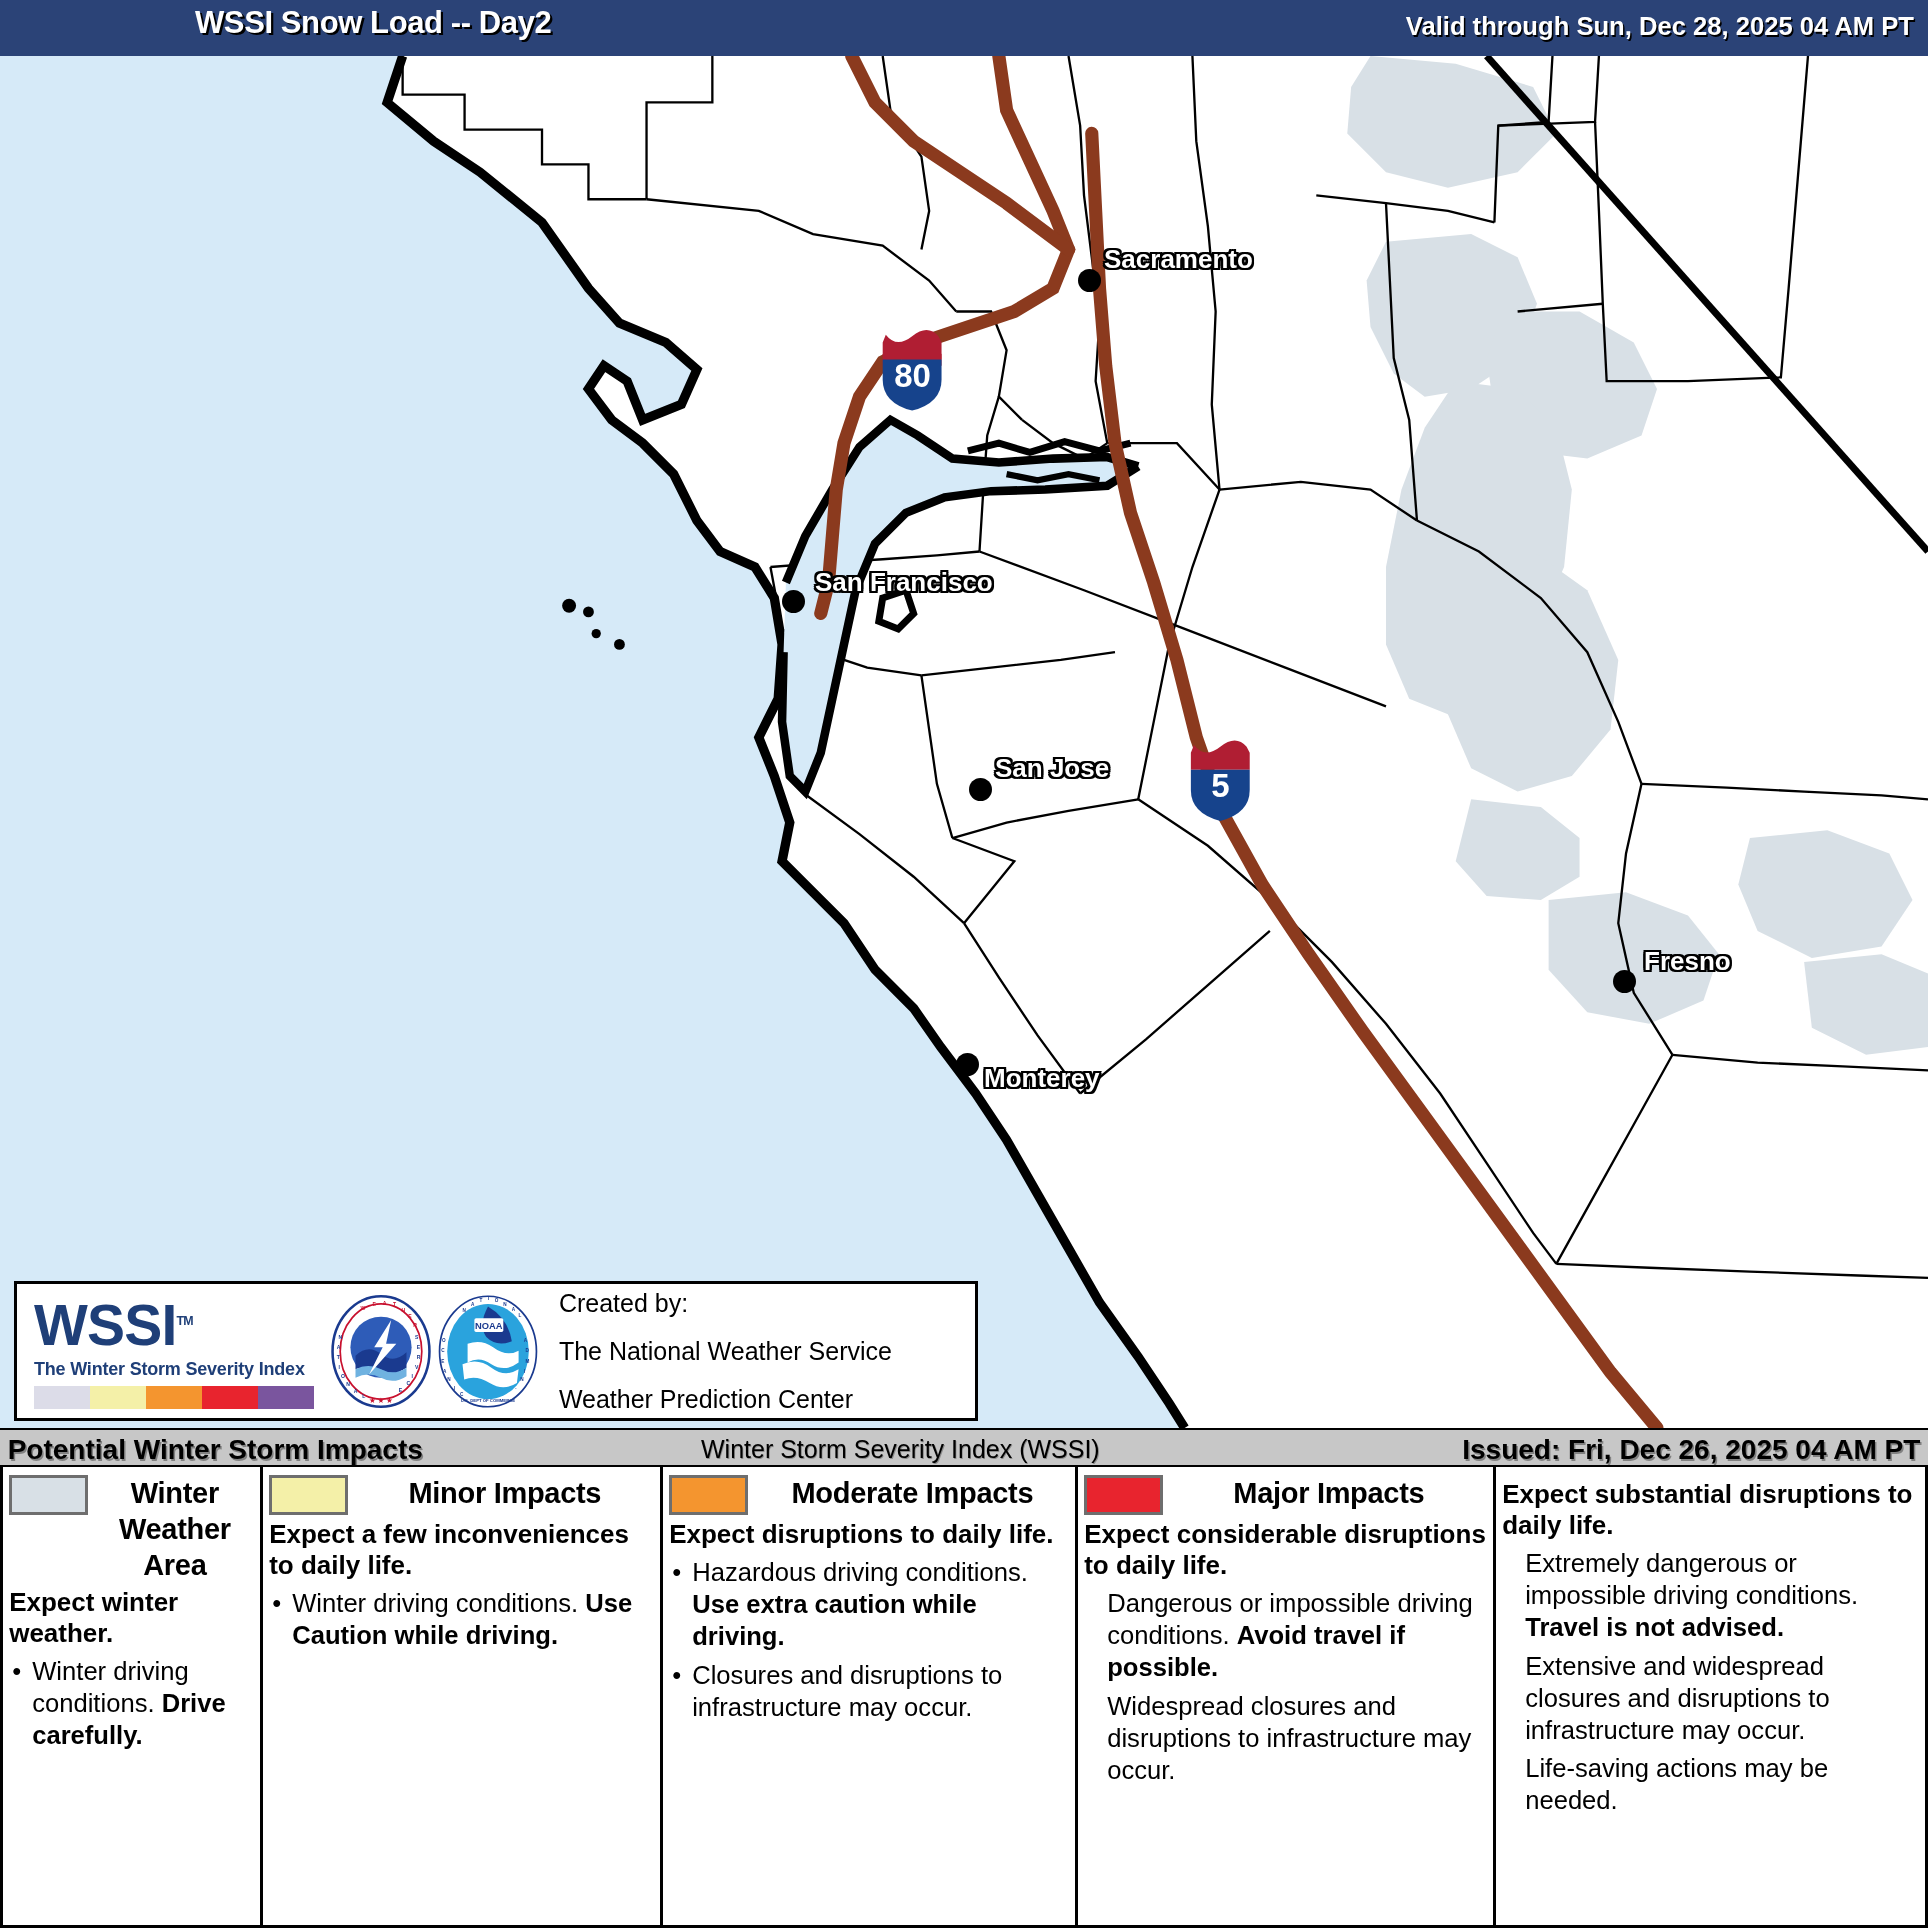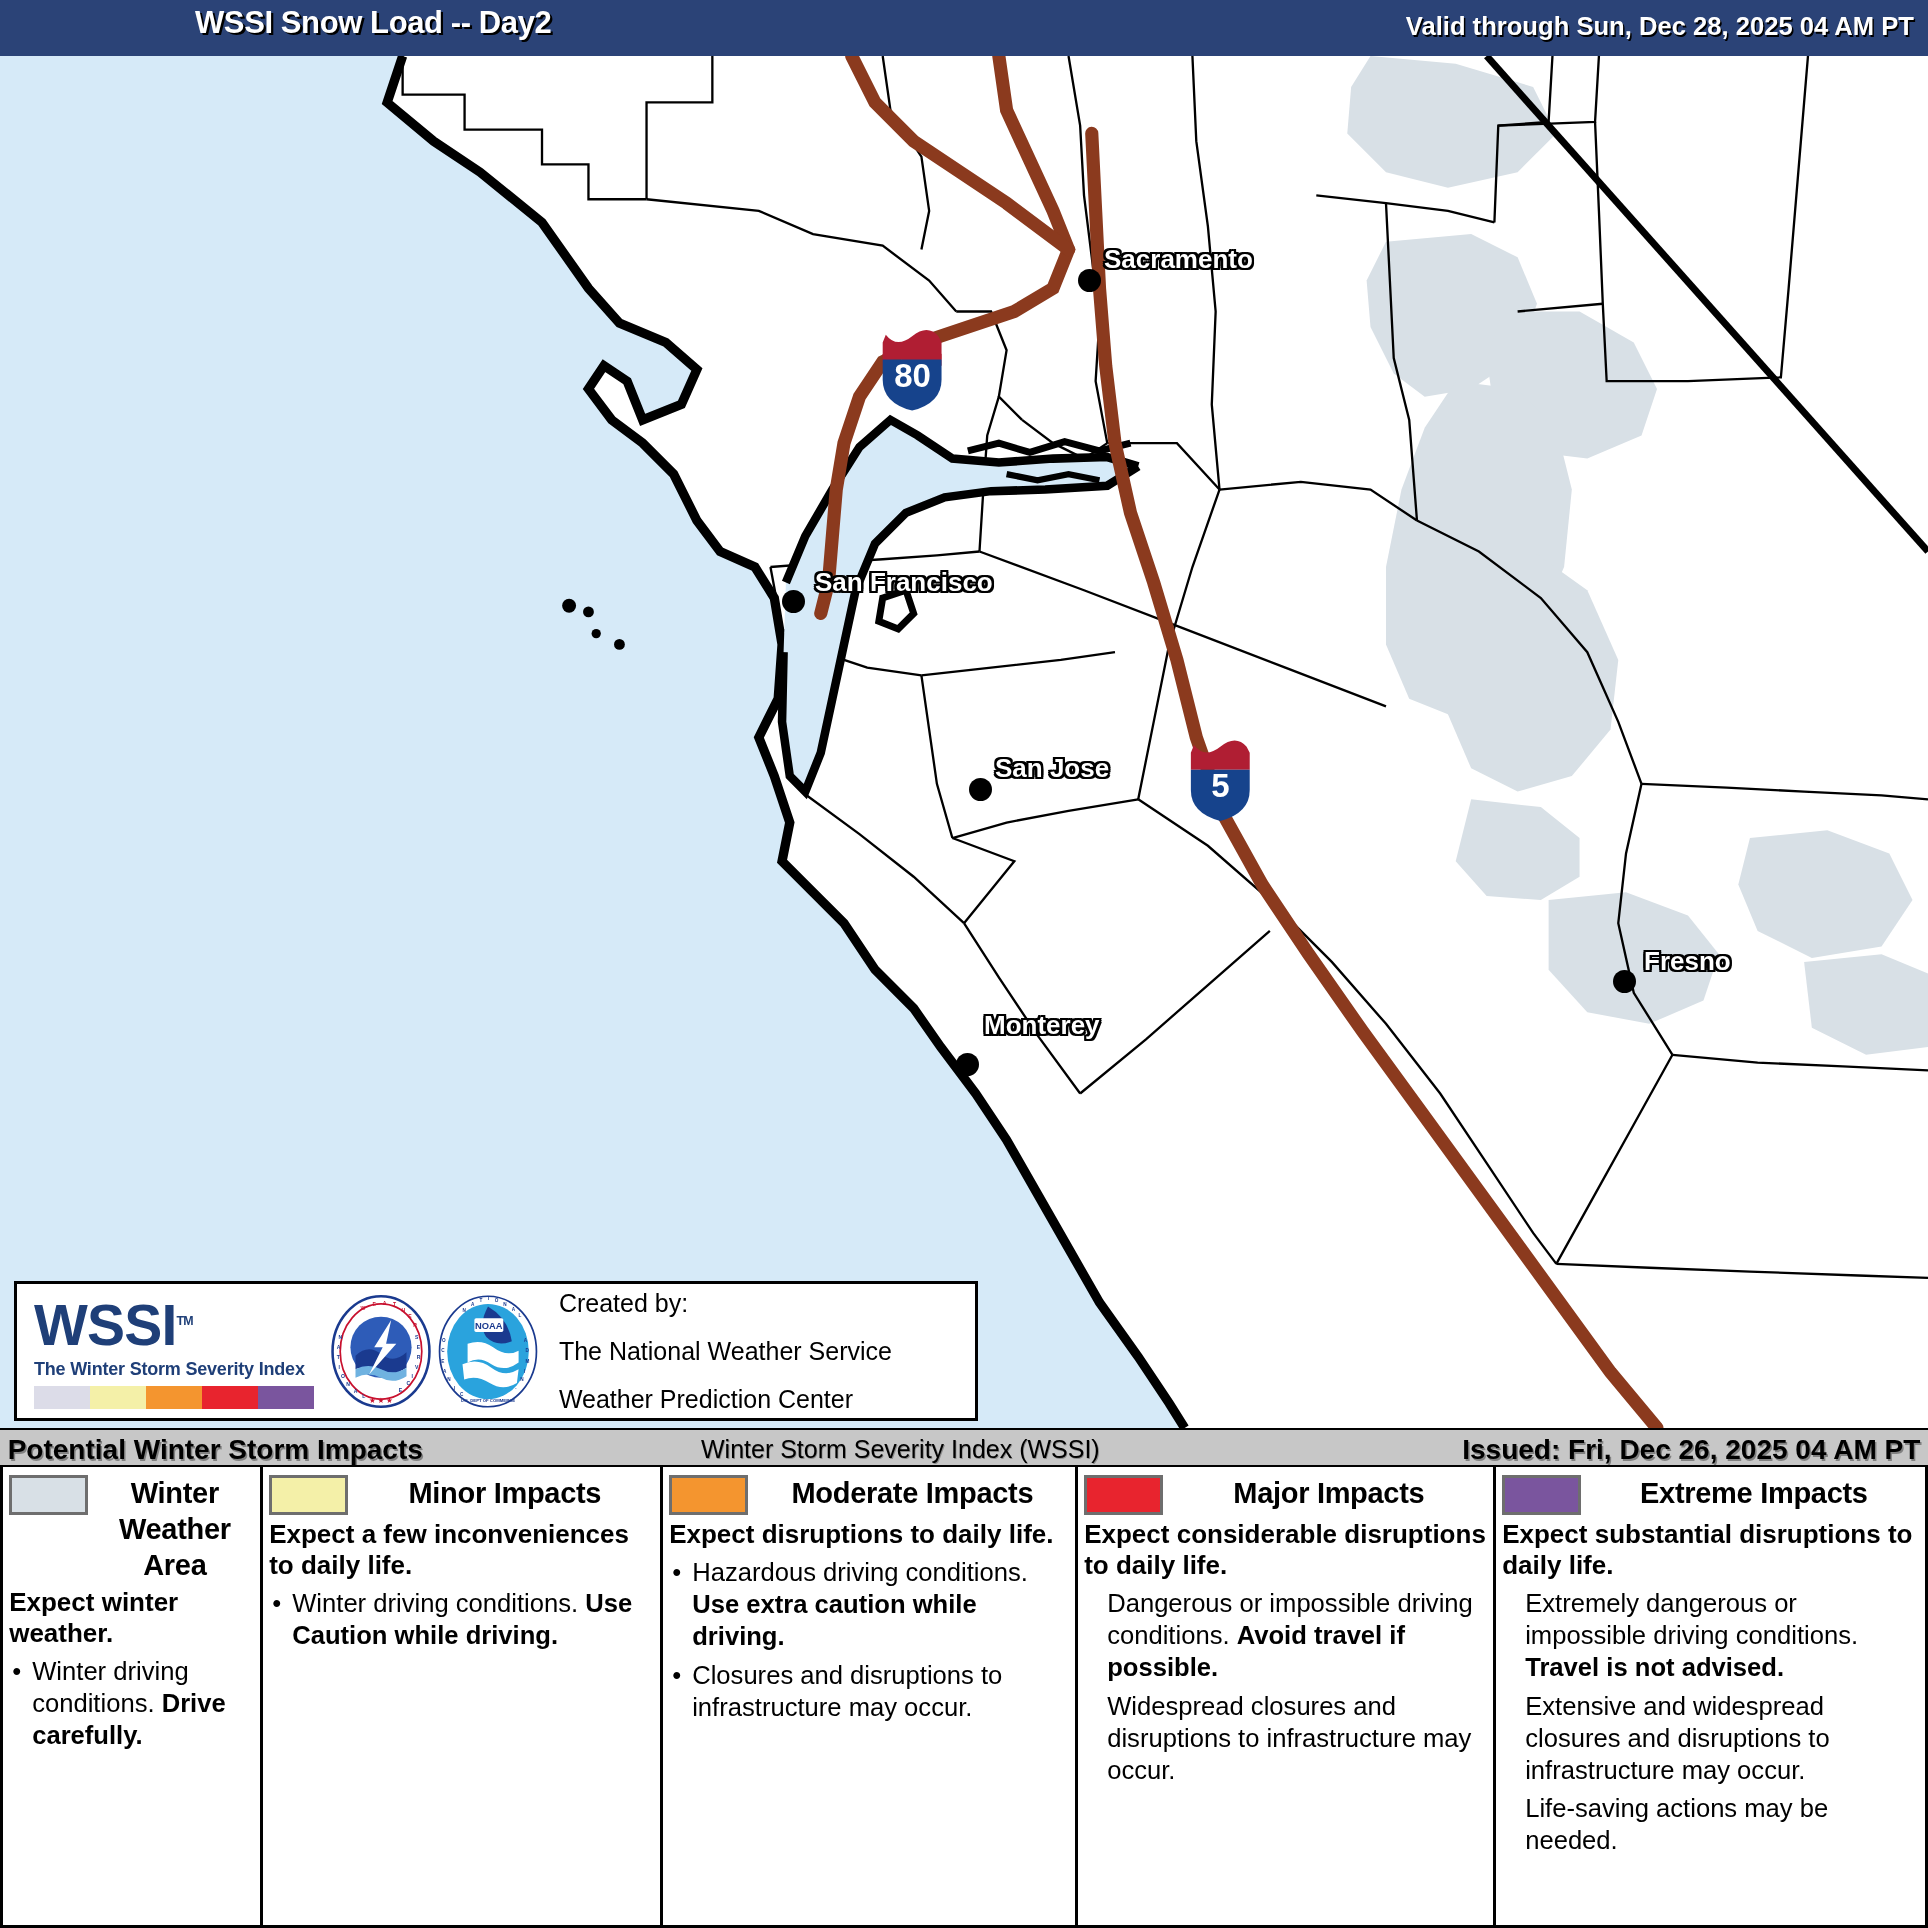--- a/index.html
+++ b/index.html
@@ -322,21 +322,21 @@
     <div class="city-dot" style="left:782px; top:534px;"></div>
     <div class="city-label" style="left:815px; top:511px;">San Francisco</div>
 
     <div class="city-dot" style="left:969px; top:722px;"></div>
     <div class="city-label" style="left:995px; top:697px;">San Jose</div>
 
     <div class="city-dot" style="left:1613px; top:914px;"></div>
     <div class="city-label" style="left:1644px; top:890px;">Fresno</div>
 
     <div class="city-dot" style="left:956px; top:997px;"></div>
-    <div class="city-label" style="left:984px; top:954px;">Monterey</div>
+    <div class="city-label" style="left:984px; top:1007px;">Monterey</div>
   </div>
 
   <div class="logo-box">
     <div class="wssi-logo-col">
       <div class="wssi-word">
         <span>WSSI</span><span class="wssi-tm">TM</span>
       </div>
       <div class="wssi-sub">The Winter Storm Severity Index</div>
       <div class="wssi-swatches">
         <span style="background:#dcdce8"></span>
@@ -499,24 +499,20 @@
         <div class="lg-bullet nodot">
           <span>Dangerous or impossible driving conditions. </span><b>Avoid travel if possible.</b>
         </div>
         <div class="lg-bullet nodot">
           <span>Widespread closures and disruptions to infrastructure may occur.</span>
         </div>
       </div>
     </div>
 
     <div class="legend-col col-4">
-      <div class="lg-head">
-        <div class="swatch" style="background:#7a559e"></div>
-        <div class="lg-title lg-title-stack">Extreme Impacts</div>
-      </div>
       <div class="lg-bold">Expect substantial disruptions to daily life.</div>
       <div class="lg-bullets">
         <div class="lg-bullet nodot">
           <span>Extremely dangerous or impossible driving conditions. </span><b>Travel is not advised.</b>
         </div>
         <div class="lg-bullet nodot">
           <span>Extensive and widespread closures and disruptions to infrastructure may occur.</span>
         </div>
         <div class="lg-bullet nodot">
           <span>Life-saving actions may be needed.</span>

